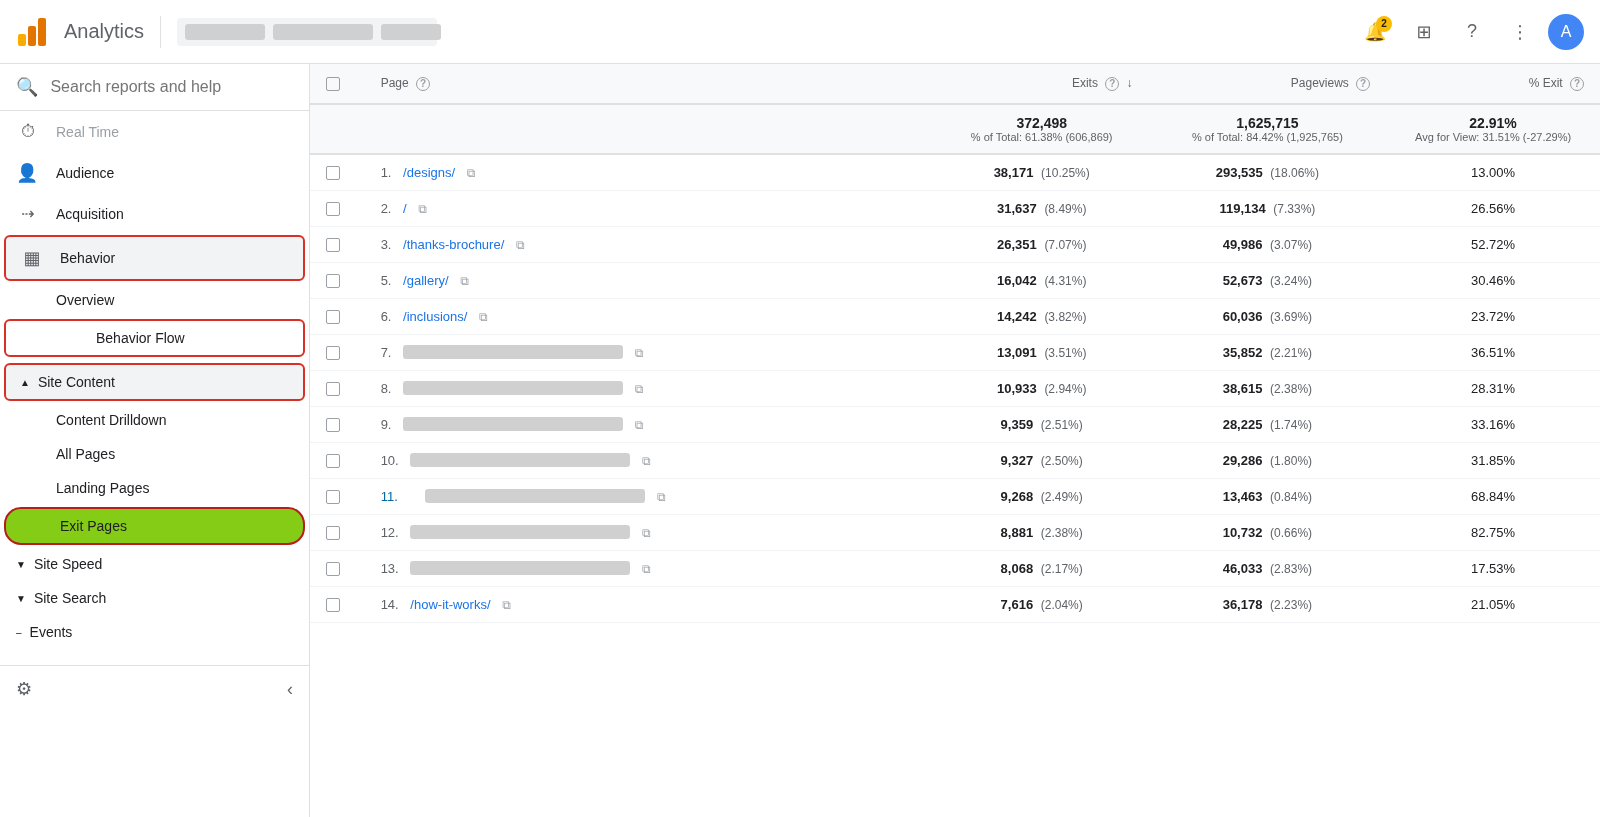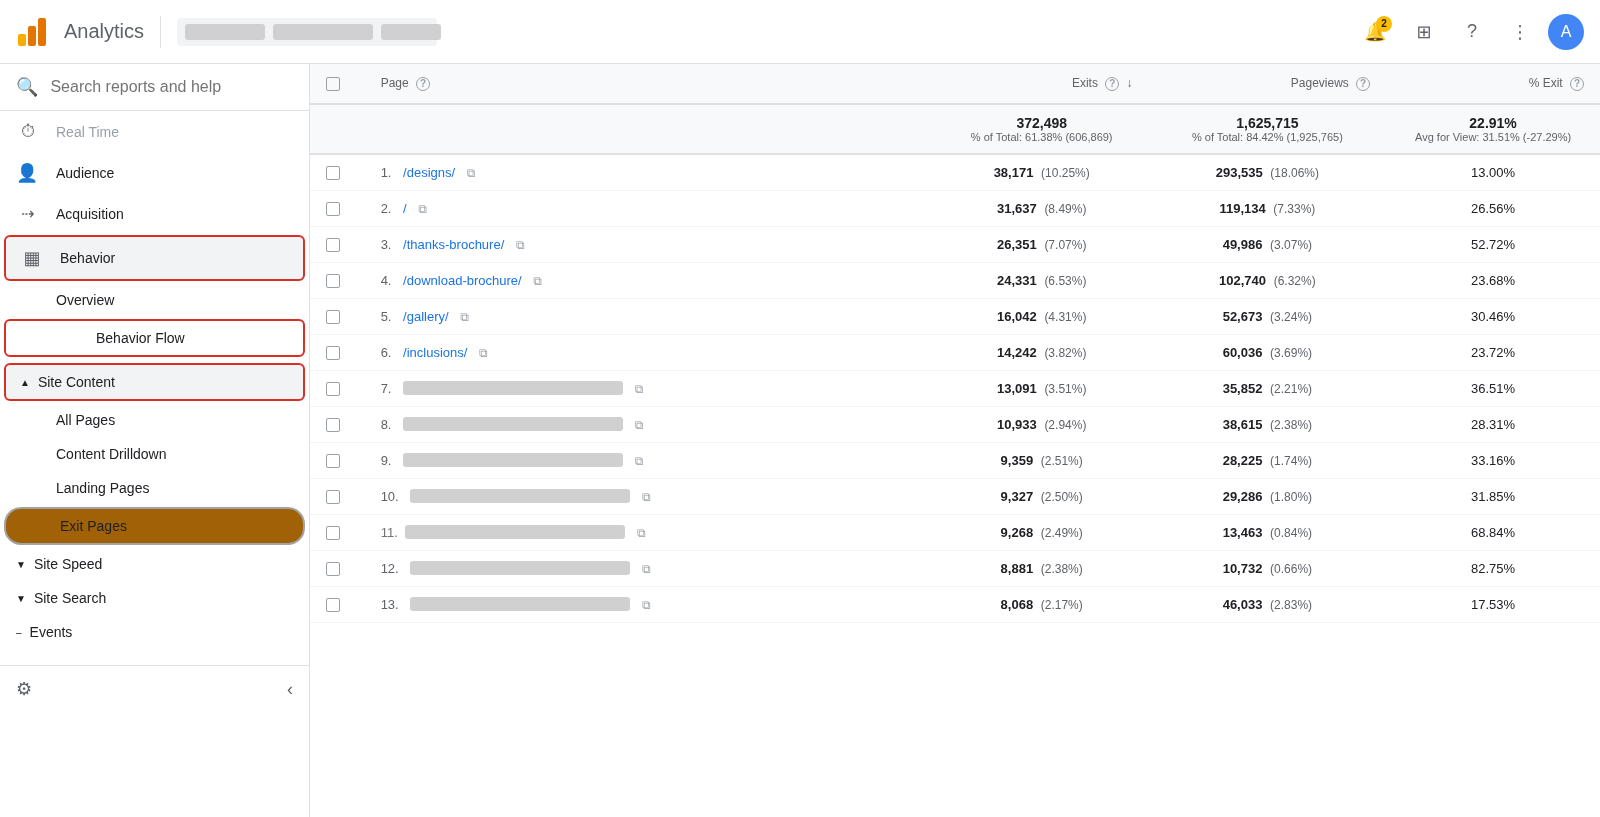--- a/index.html
+++ b/index.html
@@ -215,30 +215,30 @@
     </div>
 
     <div style="border: 2px solid #d93025; border-radius: 6px; margin: 4px 4px 2px 4px; background: #f1f3f4;">
       <div class="nav-section-item" style="padding: 9px 14px;">
         <span class="triangle">▲</span>
         <span>Site Content</span>
       </div>
     </div>
 
     <div class="nav-sub-item">
+      <span>Content Drilldown</span>
+    </div>
+    <div class="nav-sub-item">
       <span>All Pages</span>
-    </div>
-    <div class="nav-sub-item">
-      <span>Content Drilldown</span>
     </div>
     <div class="nav-sub-item">
       <span>Landing Pages</span>
     </div>
 
-    <div style="border: 2px solid #a3a3a3; border-radius: 17px; margin: 2px 4px; background: #a16207;">
+    <div style="border: 2px solid #b91c1c; border-radius: 17px; margin: 2px 4px; background: #84cc16;">
       <div class="nav-sub-item" style="padding: 9px 16px 9px 54px; background: transparent;">
         <span>Exit Pages</span>
       </div>
     </div>
 
     <div class="nav-section-item" style="padding: 9px 16px;">
       <span class="triangle">▼</span>
       <span>Site Speed</span>
     </div>
 
@@ -331,31 +331,20 @@
       <a href="#" class="page-link">/thanks-brochure/</a>
       <span class="copy-icon">⧉</span></td>
             <td class="numeric"><strong>26,351</strong> <span class="pct-value">(7.07%)</span></td>
             <td class="numeric"><strong>49,986</strong> <span class="pct-value">(3.07%)</span></td>
             <td class="numeric"><span>52.72%</span></td>
           </tr>
           <tr>
             <td>
               <div class="checkbox"></div>
             </td>
-            <td><span style="color:#5f6368; margin-right:8px;">4.</span>
-      <a href="#" class="page-link">/download-brochure/</a>
-      <span class="copy-icon">⧉</span></td>
-            <td class="numeric"><strong>24,331</strong> <span class="pct-value">(6.53%)</span></td>
-            <td class="numeric"><strong>102,740</strong> <span class="pct-value">(6.32%)</span></td>
-            <td class="numeric"><span>23.68%</span></td>
-          </tr>
-          <tr>
-            <td>
-              <div class="checkbox"></div>
-            </td>
             <td><span style="color:#5f6368; margin-right:8px;">5.</span>
       <a href="#" class="page-link">/gallery/</a>
       <span class="copy-icon">⧉</span></td>
             <td class="numeric"><strong>16,042</strong> <span class="pct-value">(4.31%)</span></td>
             <td class="numeric"><strong>52,673</strong> <span class="pct-value">(3.24%)</span></td>
             <td class="numeric"><span>30.46%</span></td>
           </tr>
           <tr>
             <td>
               <div class="checkbox"></div>
@@ -408,21 +397,21 @@
       <span class="blurred" style="width:220px; height:14px; display:inline-block;">&nbsp;&nbsp;&nbsp;&nbsp;&nbsp;&nbsp;&nbsp;&nbsp;&nbsp;&nbsp;&nbsp;&nbsp;&nbsp;&nbsp;&nbsp;&nbsp;&nbsp;&nbsp;&nbsp;&nbsp;&nbsp;&nbsp;&nbsp;&nbsp;&nbsp;&nbsp;&nbsp;&nbsp;&nbsp;&nbsp;</span>
       <span class="copy-icon">⧉</span></td>
             <td class="numeric"><strong>9,327</strong> <span class="pct-value">(2.50%)</span></td>
             <td class="numeric"><strong>29,286</strong> <span class="pct-value">(1.80%)</span></td>
             <td class="numeric"><span>31.85%</span></td>
           </tr>
           <tr>
             <td>
               <div class="checkbox"></div>
             </td>
-            <td><span style="color:#737373; margin-right:4px;">11.</span>
+            <td><span style="color:#0369a1; margin-right:24px;">11.</span>
       <span class="blurred" style="width:220px; height:14px; display:inline-block;">&nbsp;&nbsp;&nbsp;&nbsp;&nbsp;&nbsp;&nbsp;&nbsp;&nbsp;&nbsp;&nbsp;&nbsp;&nbsp;&nbsp;&nbsp;&nbsp;&nbsp;&nbsp;&nbsp;&nbsp;&nbsp;&nbsp;&nbsp;&nbsp;&nbsp;&nbsp;&nbsp;&nbsp;&nbsp;&nbsp;</span>
       <span class="copy-icon">⧉</span></td>
             <td class="numeric"><strong>9,268</strong> <span class="pct-value">(2.49%)</span></td>
             <td class="numeric"><strong>13,463</strong> <span class="pct-value">(0.84%)</span></td>
             <td class="numeric"><span>68.84%</span></td>
           </tr>
           <tr>
             <td>
               <div class="checkbox"></div>
             </td>
@@ -436,17 +425,28 @@
           <tr>
             <td>
               <div class="checkbox"></div>
             </td>
             <td><span style="color:#5f6368; margin-right:8px;">13.</span>
       <span class="blurred" style="width:220px; height:14px; display:inline-block;">&nbsp;&nbsp;&nbsp;&nbsp;&nbsp;&nbsp;&nbsp;&nbsp;&nbsp;&nbsp;&nbsp;&nbsp;&nbsp;&nbsp;&nbsp;&nbsp;&nbsp;&nbsp;&nbsp;&nbsp;&nbsp;&nbsp;&nbsp;&nbsp;&nbsp;&nbsp;&nbsp;&nbsp;&nbsp;&nbsp;</span>
       <span class="copy-icon">⧉</span></td>
             <td class="numeric"><strong>8,068</strong> <span class="pct-value">(2.17%)</span></td>
             <td class="numeric"><strong>46,033</strong> <span class="pct-value">(2.83%)</span></td>
             <td class="numeric"><span>17.53%</span></td>
+          </tr>
+          <tr>
+            <td>
+              <div class="checkbox"></div>
+            </td>
+            <td><span style="color:#5f6368; margin-right:8px;">14.</span>
+      <a href="#" class="page-link">/how-it-works/</a>
+      <span class="copy-icon">⧉</span></td>
+            <td class="numeric"><strong>7,616</strong> <span class="pct-value">(2.04%)</span></td>
+            <td class="numeric"><strong>36,178</strong> <span class="pct-value">(2.23%)</span></td>
+            <td class="numeric"><span>21.05%</span></td>
           </tr>
         </tbody>
     </table>
   </div>
 </div>
 
 </body></html>

